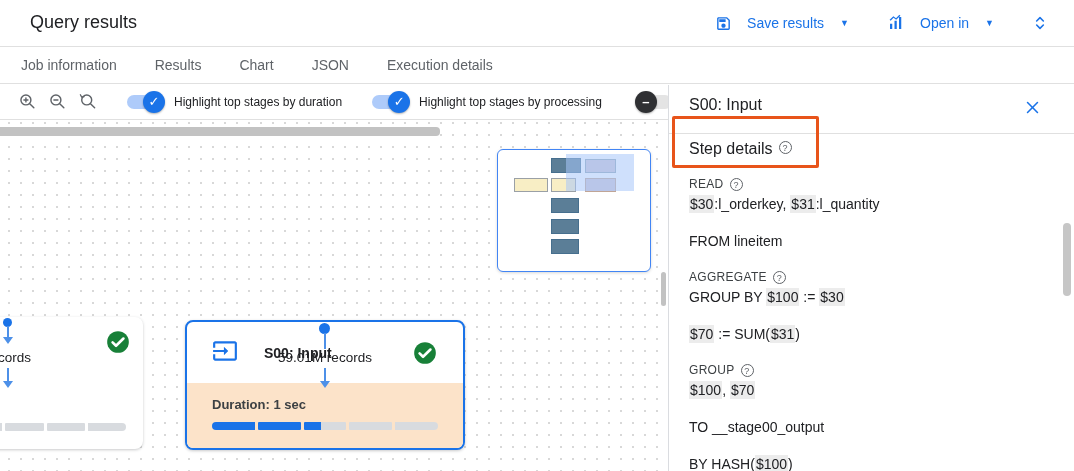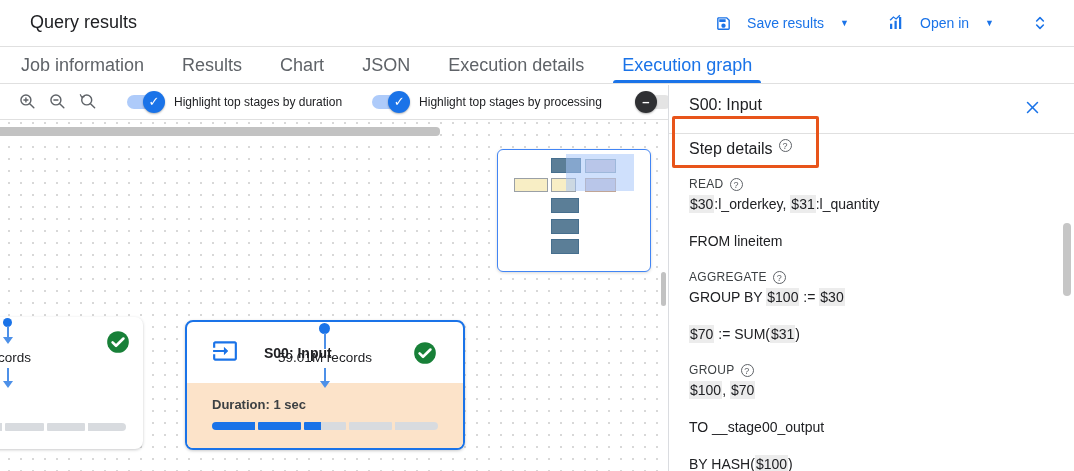--- a/index.html
+++ b/index.html
@@ -10,21 +10,21 @@
   
   .header { position:absolute; left:0; top:0; width:1074px; height:47px; background:#fff; border-bottom:1px solid #e0e0e0;text-align:right; }
   .page-title { position:absolute; left:30px; top:12px; font-size:18px; color:#202124; }
   .header-actions { position:absolute; right:26px; top:0; height:46px; display:flex; align-items:center; gap:38px; }
   .hbtn { display:flex; align-items:center; gap:15px; color:#1a73e8; font-size:14px; font-weight:500; cursor:pointer; }
   .hbtn svg { display:block; }
   .caret { font-size:9px; margin-left:1px; }
 
   
   .tabbar { position:absolute; left:0; top:47px; width:1074px; height:37px; border-bottom:1px solid #e0e0e0; display:flex; align-items:stretch; padding-left:2px; background:#fff; }
-  .tab { position:relative; display:flex; align-items:center; padding:0 19px; font-size:18px; font-weight:500; color:#5f6368; cursor:pointer; white-space:nowrap; }
+  .tab { position:relative; display:flex; align-items:center; padding:0 19px; font-size:14px; font-weight:500; color:#5f6368; cursor:pointer; white-space:nowrap; }
   .tab.active { color:#1a73e8; }
   .tab.active::after { content:""; position:absolute; left:10px; right:10px; bottom:0; height:3px; background:#1a73e8; border-radius:3px 3px 0 0; }
 
   
   .toolbar { position:absolute; left:0; top:84px; width:668px; height:36px; border-bottom:1px solid #e0e0e0; display:flex; align-items:center; padding-left:18px; gap:11px; background:#fff; overflow:hidden; }
   .tool-icon { width:22px; height:22px; display:flex; align-items:center; justify-content:center; cursor:pointer; color:#5f6368; }
   .vdiv { width:1px; height:24px; background:#dadce0; margin:0 4px; }
   .toggle { position:relative; width:36px; height:14px; border-radius:7px; background:#aecbfa; flex:none; cursor:pointer; }
   .toggle .knob { position:absolute; top:-4px; width:22px; height:22px; border-radius:50%; background:#1a73e8; color:#fff; font-size:13px; line-height:22px; text-align:center; box-shadow:0 1px 2px rgba(0,0,0,.3); }
   .toggle.on .knob { right:-2px; }
@@ -68,21 +68,21 @@
   .minimap { position:absolute; left:497px; top:29px; width:154px; height:123px; background:#fff; border:1.5px solid #4285f4; border-radius:6px; box-shadow:0 1px 3px rgba(60,64,67,.2); cursor:pointer; }
   .mm-rect { position:absolute; }
   .mm-viewport { position:absolute; background:#a8c7fa; opacity:.55; }
 
   
   .panel { position:absolute; left:668px; top:85px; width:406px; height:386px; background:#fff; border-left:1px solid #dadce0; }
   .panel-title { position:absolute; left:20px; top:11px; font-size:16px; color:#202124; }
   .close-btn { position:absolute; right:32px; top:14px; width:18px; height:18px; cursor:pointer; display:flex; }
   .panel-div { position:absolute; left:0; right:0; top:48px; height:1px; background:#e0e0e0; }
   .red-rect { position:absolute; left:3px; top:31px; width:147px; height:52px; border:3px solid #e8541a; border-radius:2px; z-index:5; pointer-events:none; }
-  .section-title { position:absolute; left:20px; top:55px; font-size:16px; color:#202124; display:flex; align-items:center; gap:6px; }
+  .section-title { position:absolute; left:20px; top:55px; font-size:16px; color:#202124; display:flex; align-items:flex-end; gap:6px; }
   .help { width:13px; height:13px; border:1px solid #5f6368; border-radius:50%; color:#5f6368; font-size:9px; line-height:12px; text-align:center; flex:none; display:inline-block; cursor:pointer; }
   .help.sup { position:relative; top:-4px; }
   .panel-content { position:absolute; left:20px; top:91px; right:30px; }
   .p-label { font-size:12px; color:#3c4043; letter-spacing:.3px; line-height:16px; height:16px; margin-bottom:3px; display:flex; align-items:center; gap:6px; }
   .p-line { font-size:14px; color:#202124; line-height:19px; height:19px; margin-bottom:18px; white-space:nowrap; }
   .p-line span.hl { background:#ececec; padding:1px 1px; }
   .panel-scroll { position:absolute; right:3px; top:138px; width:8px; height:73px; background:#c6c6c6; border-radius:4px; cursor:pointer; }
 </style>
 </head>
 <body>
@@ -122,21 +122,20 @@
       </div>
     </div>
   </div>
 
   <div class="tabbar">
     <div class="tab">Job information</div>
     <div class="tab">Results</div>
     <div class="tab">Chart</div>
     <div class="tab">JSON</div>
     <div class="tab">Execution details</div>
-    <div class="tab active">Execution graph</div>
   </div>
 
   <div class="toolbar">
     <div class="tool-icon">
       <svg width="19" height="19" viewBox="0 0 24 24" fill="none" stroke="#5f6368" stroke-width="1.8" stroke-linecap="round">
           <circle cx="10" cy="10" r="6.3"></circle>
           <line x1="14.8" y1="14.8" x2="20" y2="20"></line>
           <line x1="7.5" y1="10" x2="12.5" y2="10"></line>
           <line x1="10" y1="7.5" x2="10" y2="12.5"></line>
         </svg>

